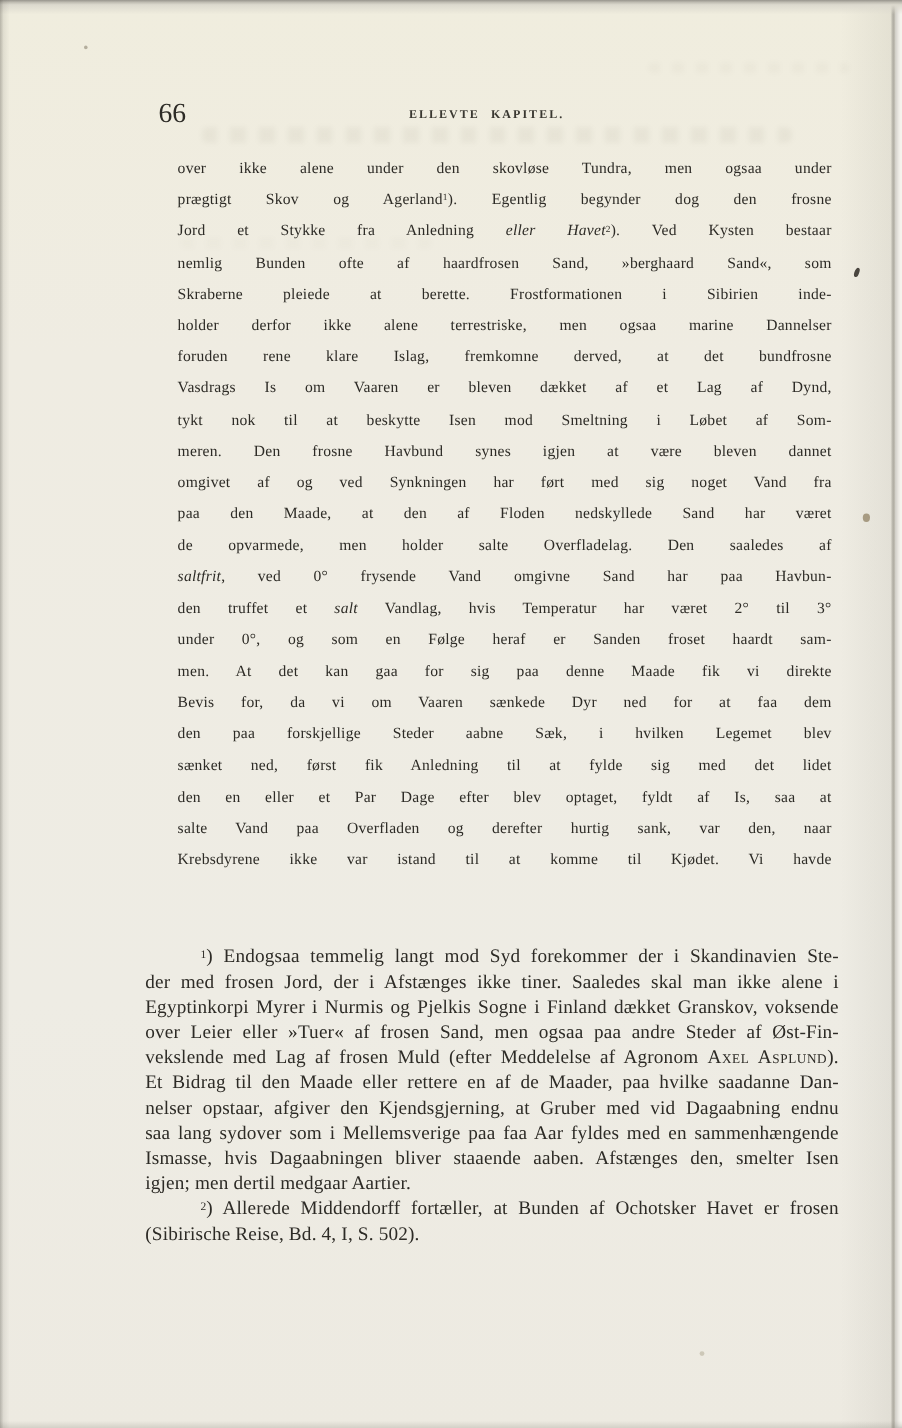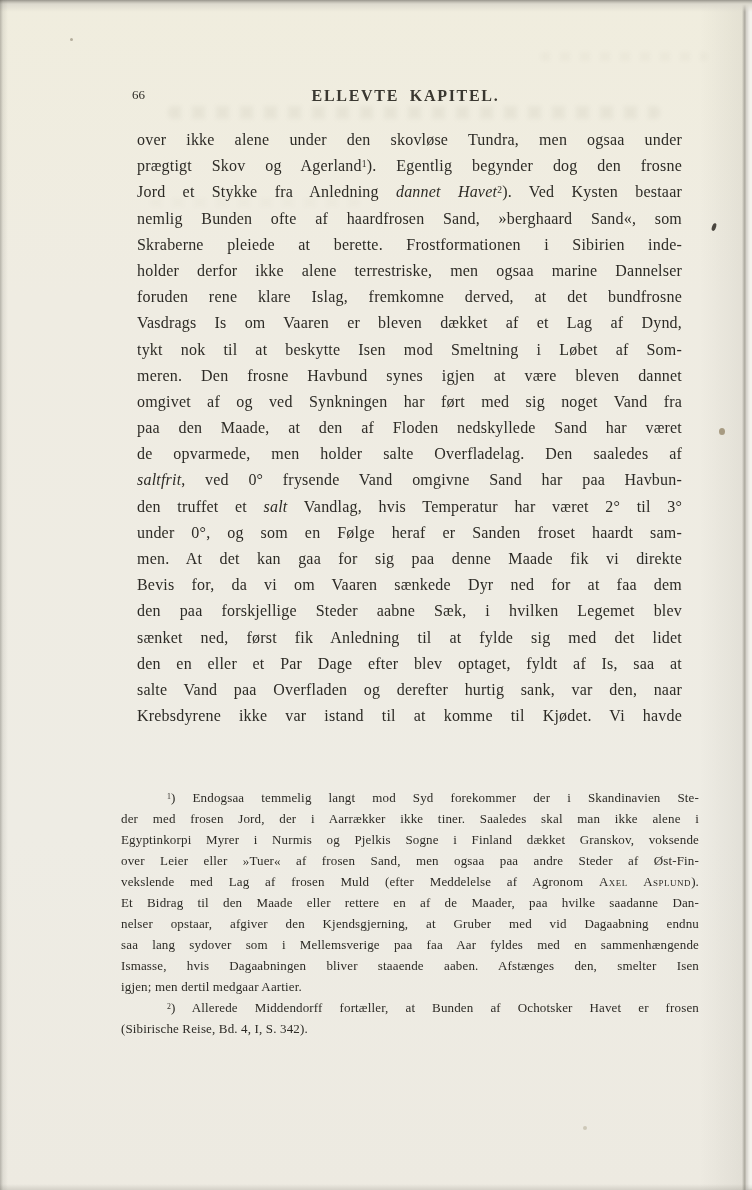--- a/index.html
+++ b/index.html
@@ -19,38 +19,38 @@
     background:linear-gradient(90deg,rgba(90,88,80,.38),rgba(90,88,80,.10) 3px,rgba(0,0,0,0) 8px);}
   .edge-bottom{left:0;bottom:0;right:0;height:6px;
     background:linear-gradient(0deg,rgba(80,76,66,.16),rgba(0,0,0,0));}
   .edge-right-shade{top:0;bottom:0;left:700px;width:43px;
     background:linear-gradient(90deg,rgba(120,118,108,0),rgba(120,118,108,.10));}
   .edge-right-line{top:0;bottom:0;left:742px;width:4px;
     background:linear-gradient(90deg,rgba(150,147,138,0),#adaaa0 55%,#c6c3b9);}
   .edge-right-strip{top:0;bottom:0;left:746px;right:0;background:#f6f4ee;
     box-shadow:inset 2px 0 3px rgba(100,97,88,.25);}
   
-  .pagenum{position:absolute;left:132px;top:85px;font-size:13px;line-height:20px;}
+  .pagenum{position:absolute;left:132px;top:85px;font-size:23px;line-height:20px;}
   .running-header{position:absolute;left:133px;top:89px;width:545px;
-    text-align:center;font-size:16px;line-height:13px;font-weight:700;
+    text-align:center;font-size:10px;line-height:13px;font-weight:700;
     letter-spacing:1.7px;word-spacing:5px;color:#3a3831;}
   
   .ghost{position:absolute;filter:blur(2px);border-radius:5px;}
   .ghost-a{left:168px;top:106px;width:492px;height:13px;opacity:.5;
     background:repeating-linear-gradient(90deg,rgba(125,118,96,.14) 0 13px,rgba(0,0,0,0) 13px 24px);}
   .ghost-b{left:540px;top:52px;width:168px;height:9px;opacity:.28;
     background:repeating-linear-gradient(90deg,rgba(125,118,96,.14) 0 10px,rgba(0,0,0,0) 10px 20px);}
   .ghost-c{left:150px;top:198px;width:210px;height:9px;opacity:.20;
     background:repeating-linear-gradient(90deg,rgba(125,118,96,.13) 0 12px,rgba(0,0,0,0) 12px 22px);}
   
-  .body-block{position:absolute;left:137px;top:127px;width:545px;
-    font-size:16px;line-height:26.2px;letter-spacing:.2px;}
+  .body-block{position:absolute;left:148px;top:127px;width:545px;
+    font-size:13px;line-height:26.2px;letter-spacing:.2px;}
   .body-block .tline{height:26.2px;}
   .fn-block{position:absolute;left:121px;top:787px;width:578px;
-    font-size:13px;line-height:21px;letter-spacing:.15px;}
+    font-size:16px;line-height:21px;letter-spacing:.15px;}
   .fn-block .tline{height:21px;}
   .tline{text-align:justify;text-align-last:justify;white-space:normal;}
   .tline.last{text-align-last:left;}
   .tline.indent{padding-left:46px;}
   .it{font-style:italic;}
   .sc{font-variant:small-caps;letter-spacing:.5px;}
   .sup{font-size:60%;position:relative;top:-.45em;}
   
   .speck{position:absolute;}
   .speck-comma{left:712px;top:223px;width:4px;height:8px;background:#4a463f;
@@ -74,21 +74,21 @@
   <div class="ghost ghost-a"></div>
   <div class="ghost ghost-b"></div>
   <div class="ghost ghost-c"></div>
 
   <div class="pagenum">66</div>
   <div class="running-header">ELLEVTE KAPITEL.</div>
 
   <div class="body-block" id="body-block">
       <div class="tline"><span>over ikke alene under den skovløse Tundra, men ogsaa under</span></div>
       <div class="tline"><span>prægtigt Skov og Agerland</span><span class="sup">1</span><span>). Egentlig begynder dog den frosne</span></div>
-      <div class="tline"><span>Jord et Stykke fra Anledning </span><span class="it">dannet Havet</span><span class="sup">2</span><span>). Ved Kysten bestaar</span></div>
+      <div class="tline"><span>Jord et Stykke fra Anledning </span><span class="it">eller Havet</span><span class="sup">2</span><span>). Ved Kysten bestaar</span></div>
       <div class="tline"><span>nemlig Bunden ofte af haardfrosen Sand, »berghaard Sand«, som</span></div>
       <div class="tline"><span>Skraberne pleiede at berette. Frostformationen i Sibirien inde-</span></div>
       <div class="tline"><span>holder derfor ikke alene terrestriske, men ogsaa marine Dannelser</span></div>
       <div class="tline"><span>foruden rene klare Islag, fremkomne derved, at det bundfrosne</span></div>
       <div class="tline"><span>Vasdrags Is om Vaaren er bleven dækket af et Lag af Dynd,</span></div>
       <div class="tline"><span>tykt nok til at beskytte Isen mod Smeltning i Løbet af Som-</span></div>
       <div class="tline"><span>meren. Den frosne Havbund synes igjen at være bleven dannet</span></div>
       <div class="tline"><span>omgivet af og ved Synkningen har ført med sig noget Vand fra</span></div>
       <div class="tline"><span>paa den Maade, at den af Floden nedskyllede Sand har været</span></div>
       <div class="tline"><span>de opvarmede, men holder salte Overfladelag. Den saaledes af</span></div>
@@ -98,30 +98,30 @@
       <div class="tline"><span>men. At det kan gaa for sig paa denne Maade fik vi direkte</span></div>
       <div class="tline"><span>Bevis for, da vi om Vaaren sænkede Dyr ned for at faa dem</span></div>
       <div class="tline"><span>den paa forskjellige Steder aabne Sæk, i hvilken Legemet blev</span></div>
       <div class="tline"><span>sænket ned, først fik Anledning til at fylde sig med det lidet</span></div>
       <div class="tline"><span>den en eller et Par Dage efter blev optaget, fyldt af Is, saa at</span></div>
       <div class="tline"><span>salte Vand paa Overfladen og derefter hurtig sank, var den, naar</span></div>
       <div class="tline"><span>Krebsdyrene ikke var istand til at komme til Kjødet. Vi havde</span></div>
     </div>
   <div class="fn-block" id="fn-block">
       <div class="tline indent"><span class="sup">1</span><span>) Endogsaa temmelig langt mod Syd forekommer der i Skandinavien Ste-</span></div>
-      <div class="tline"><span>der med frosen Jord, der i Aarrækker ikke tiner. Saaledes skal man ikke alene i</span></div>
+      <div class="tline"><span>der med frosen Jord, der i Afstænges ikke tiner. Saaledes skal man ikke alene i</span></div>
       <div class="tline"><span>Egyptinkorpi Myrer i Nurmis og Pjelkis Sogne i Finland dækket Granskov, voksende</span></div>
       <div class="tline"><span>over Leier eller »Tuer« af frosen Sand, men ogsaa paa andre Steder af Øst-Fin-</span></div>
       <div class="tline"><span>vekslende med Lag af frosen Muld (efter Meddelelse af Agronom </span><span class="sc">Axel Asplund</span><span>).</span></div>
       <div class="tline"><span>Et Bidrag til den Maade eller rettere en af de Maader, paa hvilke saadanne Dan-</span></div>
       <div class="tline"><span>nelser opstaar, afgiver den Kjendsgjerning, at Gruber med vid Dagaabning endnu</span></div>
       <div class="tline"><span>saa lang sydover som i Mellemsverige paa faa Aar fyldes med en sammenhængende</span></div>
       <div class="tline"><span>Ismasse, hvis Dagaabningen bliver staaende aaben. Afstænges den, smelter Isen</span></div>
       <div class="tline last"><span>igjen; men dertil medgaar Aartier.</span></div>
       <div class="tline indent"><span class="sup">2</span><span>) Allerede Middendorff fortæller, at Bunden af Ochotsker Havet er frosen</span></div>
-      <div class="tline last"><span>(Sibirische Reise, Bd. 4, I, S. 342).</span></div>
+      <div class="tline last"><span>(Sibirische Reise, Bd. 4, I, S. 502).</span></div>
     </div>
 
   <div class="speck speck-comma"></div>
   <div class="speck speck-dot"></div>
   <div class="speck speck-tiny"></div>
   <div class="speck speck-faint"></div>
 </div>
 
 </body></html>

